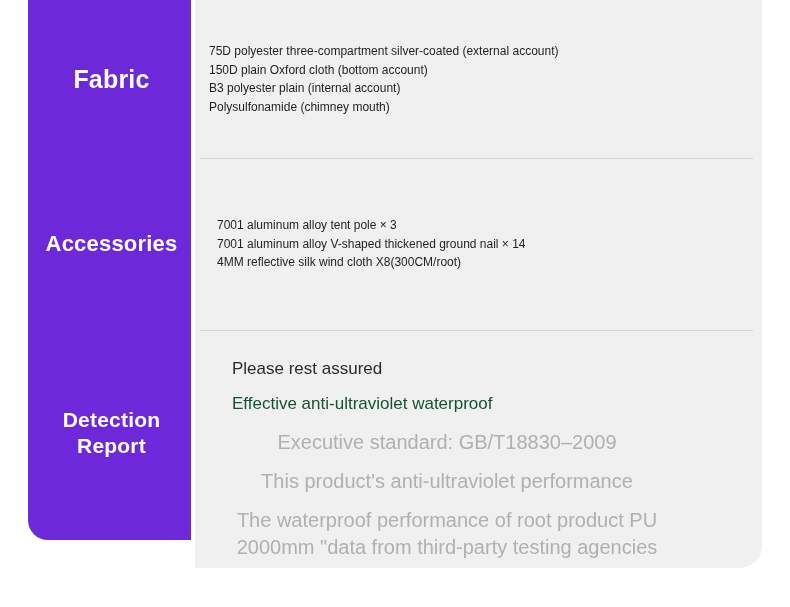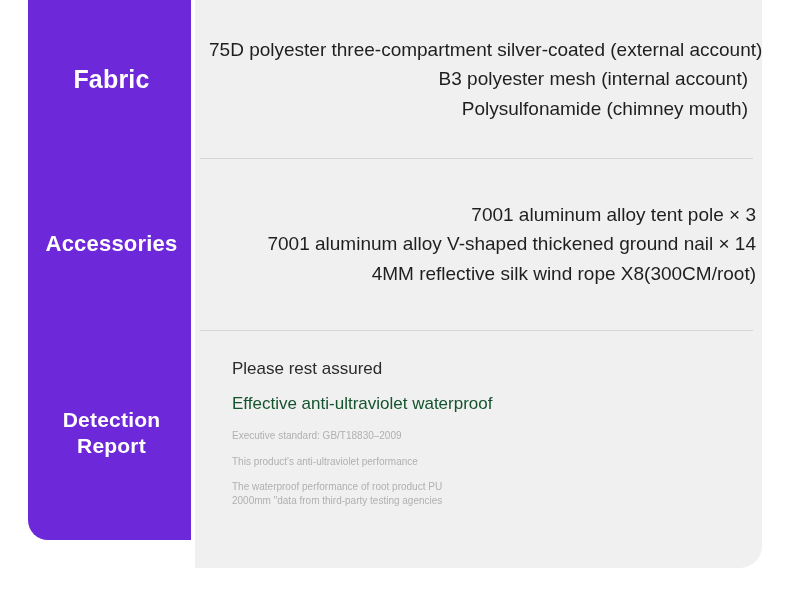--- a/index.html
+++ b/index.html
@@ -87,23 +87,23 @@
     height: 1px;
     background: #d6d6d6;
   }
   .row-divider.d1 { top: 158px; }
   .row-divider.d2 { top: 330px; }
 
   .centered-lines {
     position: absolute;
     left: 0; right: 0; top: 50%;
     transform: translateY(-50%);
-    text-align: right;
+    text-align: left;
     color: #1f1f1f;
-    font-size: 19px;
+    font-size: 12px;
     line-height: 1.55;
     padding: 0 14px;
     box-sizing: border-box;
   }
   .centered-lines .line { display: block; white-space: nowrap; }
 
   
   .detect-body {
     position: absolute;
     left: 12px; top: 0;
@@ -123,46 +123,48 @@
     font-size: 17px;
     color: #2b2b2b;
     margin-bottom: 15px;
   }
   .dt-sub {
     font-size: 17px;
     color: #14532d;
     margin-bottom: 15px;
   }
   .dt-grey {
-    font-size: 10px;
+    font-size: 20px;
     color: #b0b0b0;
     margin-bottom: 12px;
     line-height: 1.35;
+    text-align: center;
   }
 </style>
 </head>
 <body>
 
 <div id="spec-card">
 
   <div class="content-panel"></div>
 
   <div class="row row-fabric">
     <div class="centered-lines">
       <span class="line">75D polyester three-compartment silver-coated (external account)</span>
-      <span class="line">B3 polyester mesh (internal account)</span>
+      <span class="line">150D plain Oxford cloth (bottom account)</span>
+      <span class="line">B3 polyester plain (internal account)</span>
       <span class="line">Polysulfonamide (chimney mouth)</span>
     </div>
   </div>
 
   <div class="row row-accessories">
     <div class="centered-lines">
       <span class="line">7001 aluminum alloy tent pole × 3</span>
       <span class="line">7001 aluminum alloy V-shaped thickened ground nail × 14</span>
-      <span class="line">4MM reflective silk wind rope X8(300CM/root)</span>
+      <span class="line">4MM reflective silk wind cloth X8(300CM/root)</span>
     </div>
   </div>
 
   <div class="row row-detection">
     <div class="detect-body">
 
       <div class="detect-text">
         <span class="dt-line dt-head">Please rest assured</span>
         <span class="dt-line dt-sub">Effective anti-ultraviolet waterproof</span>
         <span class="dt-line dt-grey">Executive standard: GB/T18830–2009</span>

